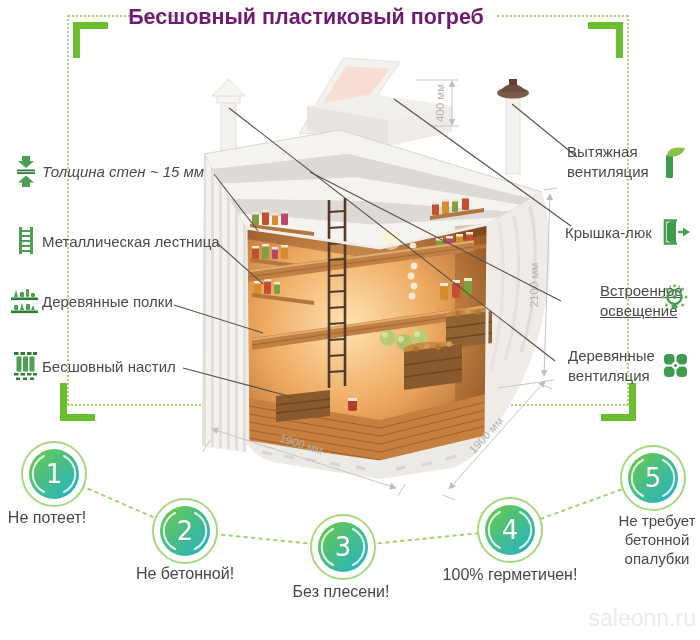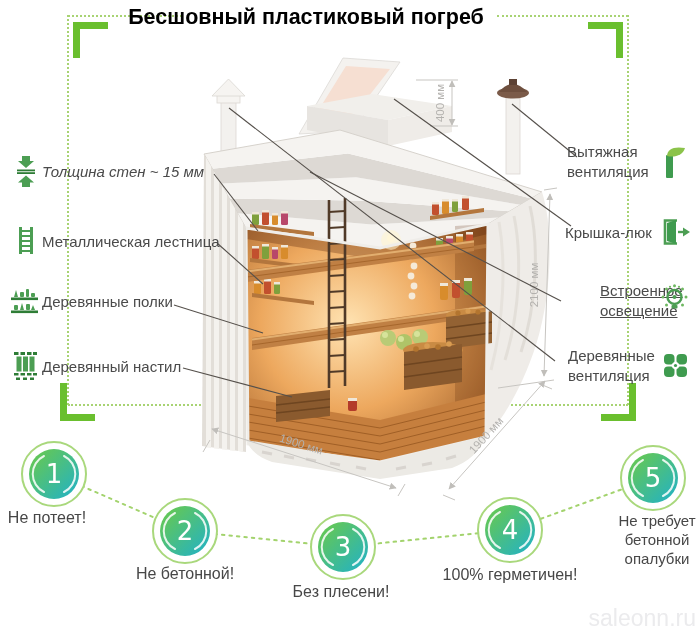--- a/index.html
+++ b/index.html
@@ -4,21 +4,21 @@
 <style>
   html,body{margin:0;padding:0;background:#fff;}
   #stage{position:relative;width:700px;height:640px;background:#fff;overflow:hidden;
          font-family:"Liberation Sans","DejaVu Sans",sans-serif;color:#4a4a4a;}
   
   .dot-h{position:absolute;height:0;border-top:2px dotted #a8d373;z-index:0;}
   .dot-v{position:absolute;width:0;border-left:2px dotted #a8d373;z-index:0;}
   .bracket-bar{position:absolute;background:#6abf2e;z-index:0;}
   
   #title{position:absolute;top:5px;left:306px;transform:translateX(-50%);
-         font-size:21.5px;font-weight:bold;color:#000000;white-space:nowrap;z-index:3;}
+         font-size:21.5px;font-weight:bold;color:#701a75;white-space:nowrap;z-index:3;}
   
   .feat-label{position:absolute;font-size:15px;line-height:20px;color:#4a4a4a;z-index:3;}
   .feat-label.right{width:92px;}
   .icon{position:absolute;z-index:3;}
   
   #illustration{position:absolute;left:0;top:0;z-index:1;}
   
   .benefit{position:absolute;width:66px;height:66px;border-radius:50%;background:#fff;
            border:2px solid #a9d87c;box-sizing:border-box;z-index:2;}
   .benefit .inner{position:absolute;left:50%;top:50%;width:50px;height:50px;margin:-25px 0 0 -25px;
@@ -365,21 +365,21 @@
         <rect x="2.5" y="4.5" width="5" height="15"></rect>
           <rect x="9" y="4.5" width="5" height="15"></rect>
           <rect x="15.5" y="4.5" width="5" height="15"></rect>
       </g>
     </svg>
   </div>
 
   <div class="feat-label" style="left:42px;top:162px;font-style:italic;">Толщина стен ~ 15 мм</div>
   <div class="feat-label" style="left:42px;top:292px;">Деревянные полки</div>
   <div class="feat-label" style="left:42px;top:232px;">Металлическая лестница</div>
-  <div class="feat-label" style="left:42px;top:357px;">Деревянный настил</div>
+  <div class="feat-label" style="left:42px;top:357px;">Бесшовный настил</div>
 
   <div class="feat-label right" style="left:567px;top:142px;">Вытяжная вентиляция</div>
   <div class="feat-label right" style="left:565px;top:223px;white-space:nowrap;">Крышка-люк</div>
   <div class="feat-label right" style="left:600px;top:281px;text-decoration:underline;">Встроенное освещение</div>
   <div class="feat-label right" style="left:568px;top:346px;">Деревянные вентиляция</div>
 
   <div class="icon" style="left:660px;top:146px;">
     <svg width="26" height="32" viewBox="0 0 26 32">
       <rect x="6" y="9" width="7" height="23" rx="1" fill="#3f9b4f"></rect>
       <path d="M7,10 C7,3 14,0 25,2 C23,9 15,12 7,10 Z" fill="#8bc34a"></path>

